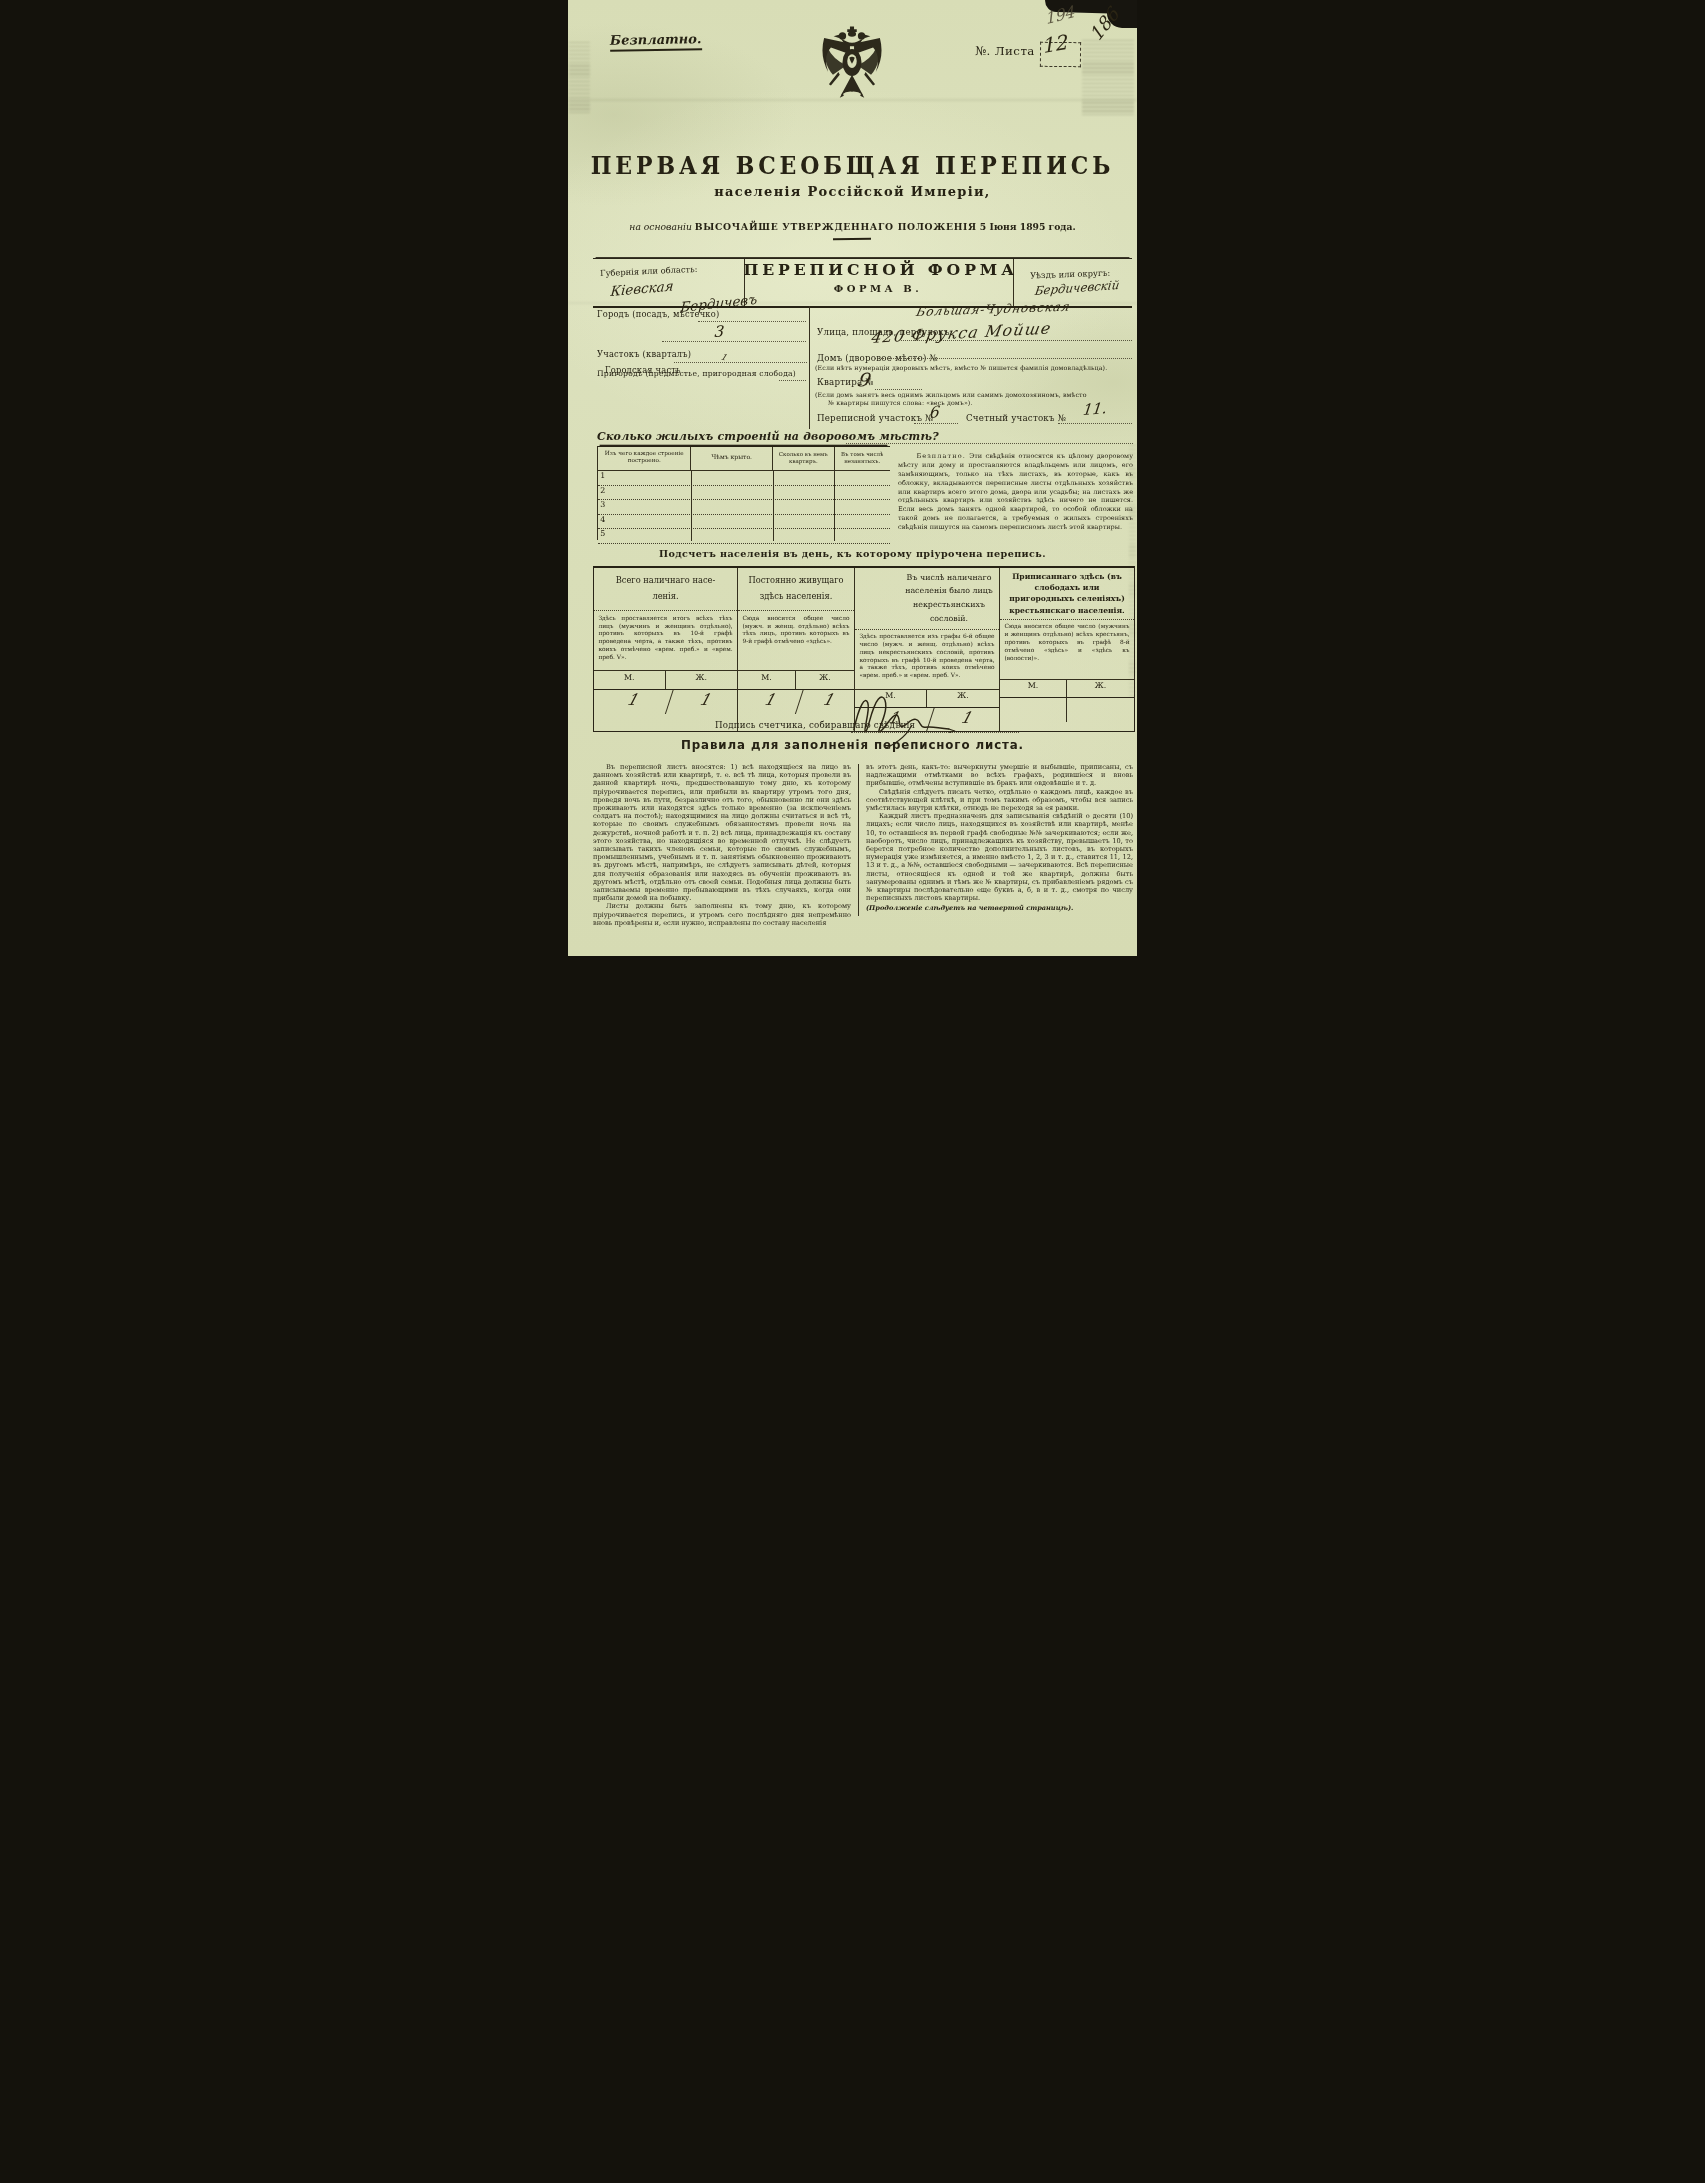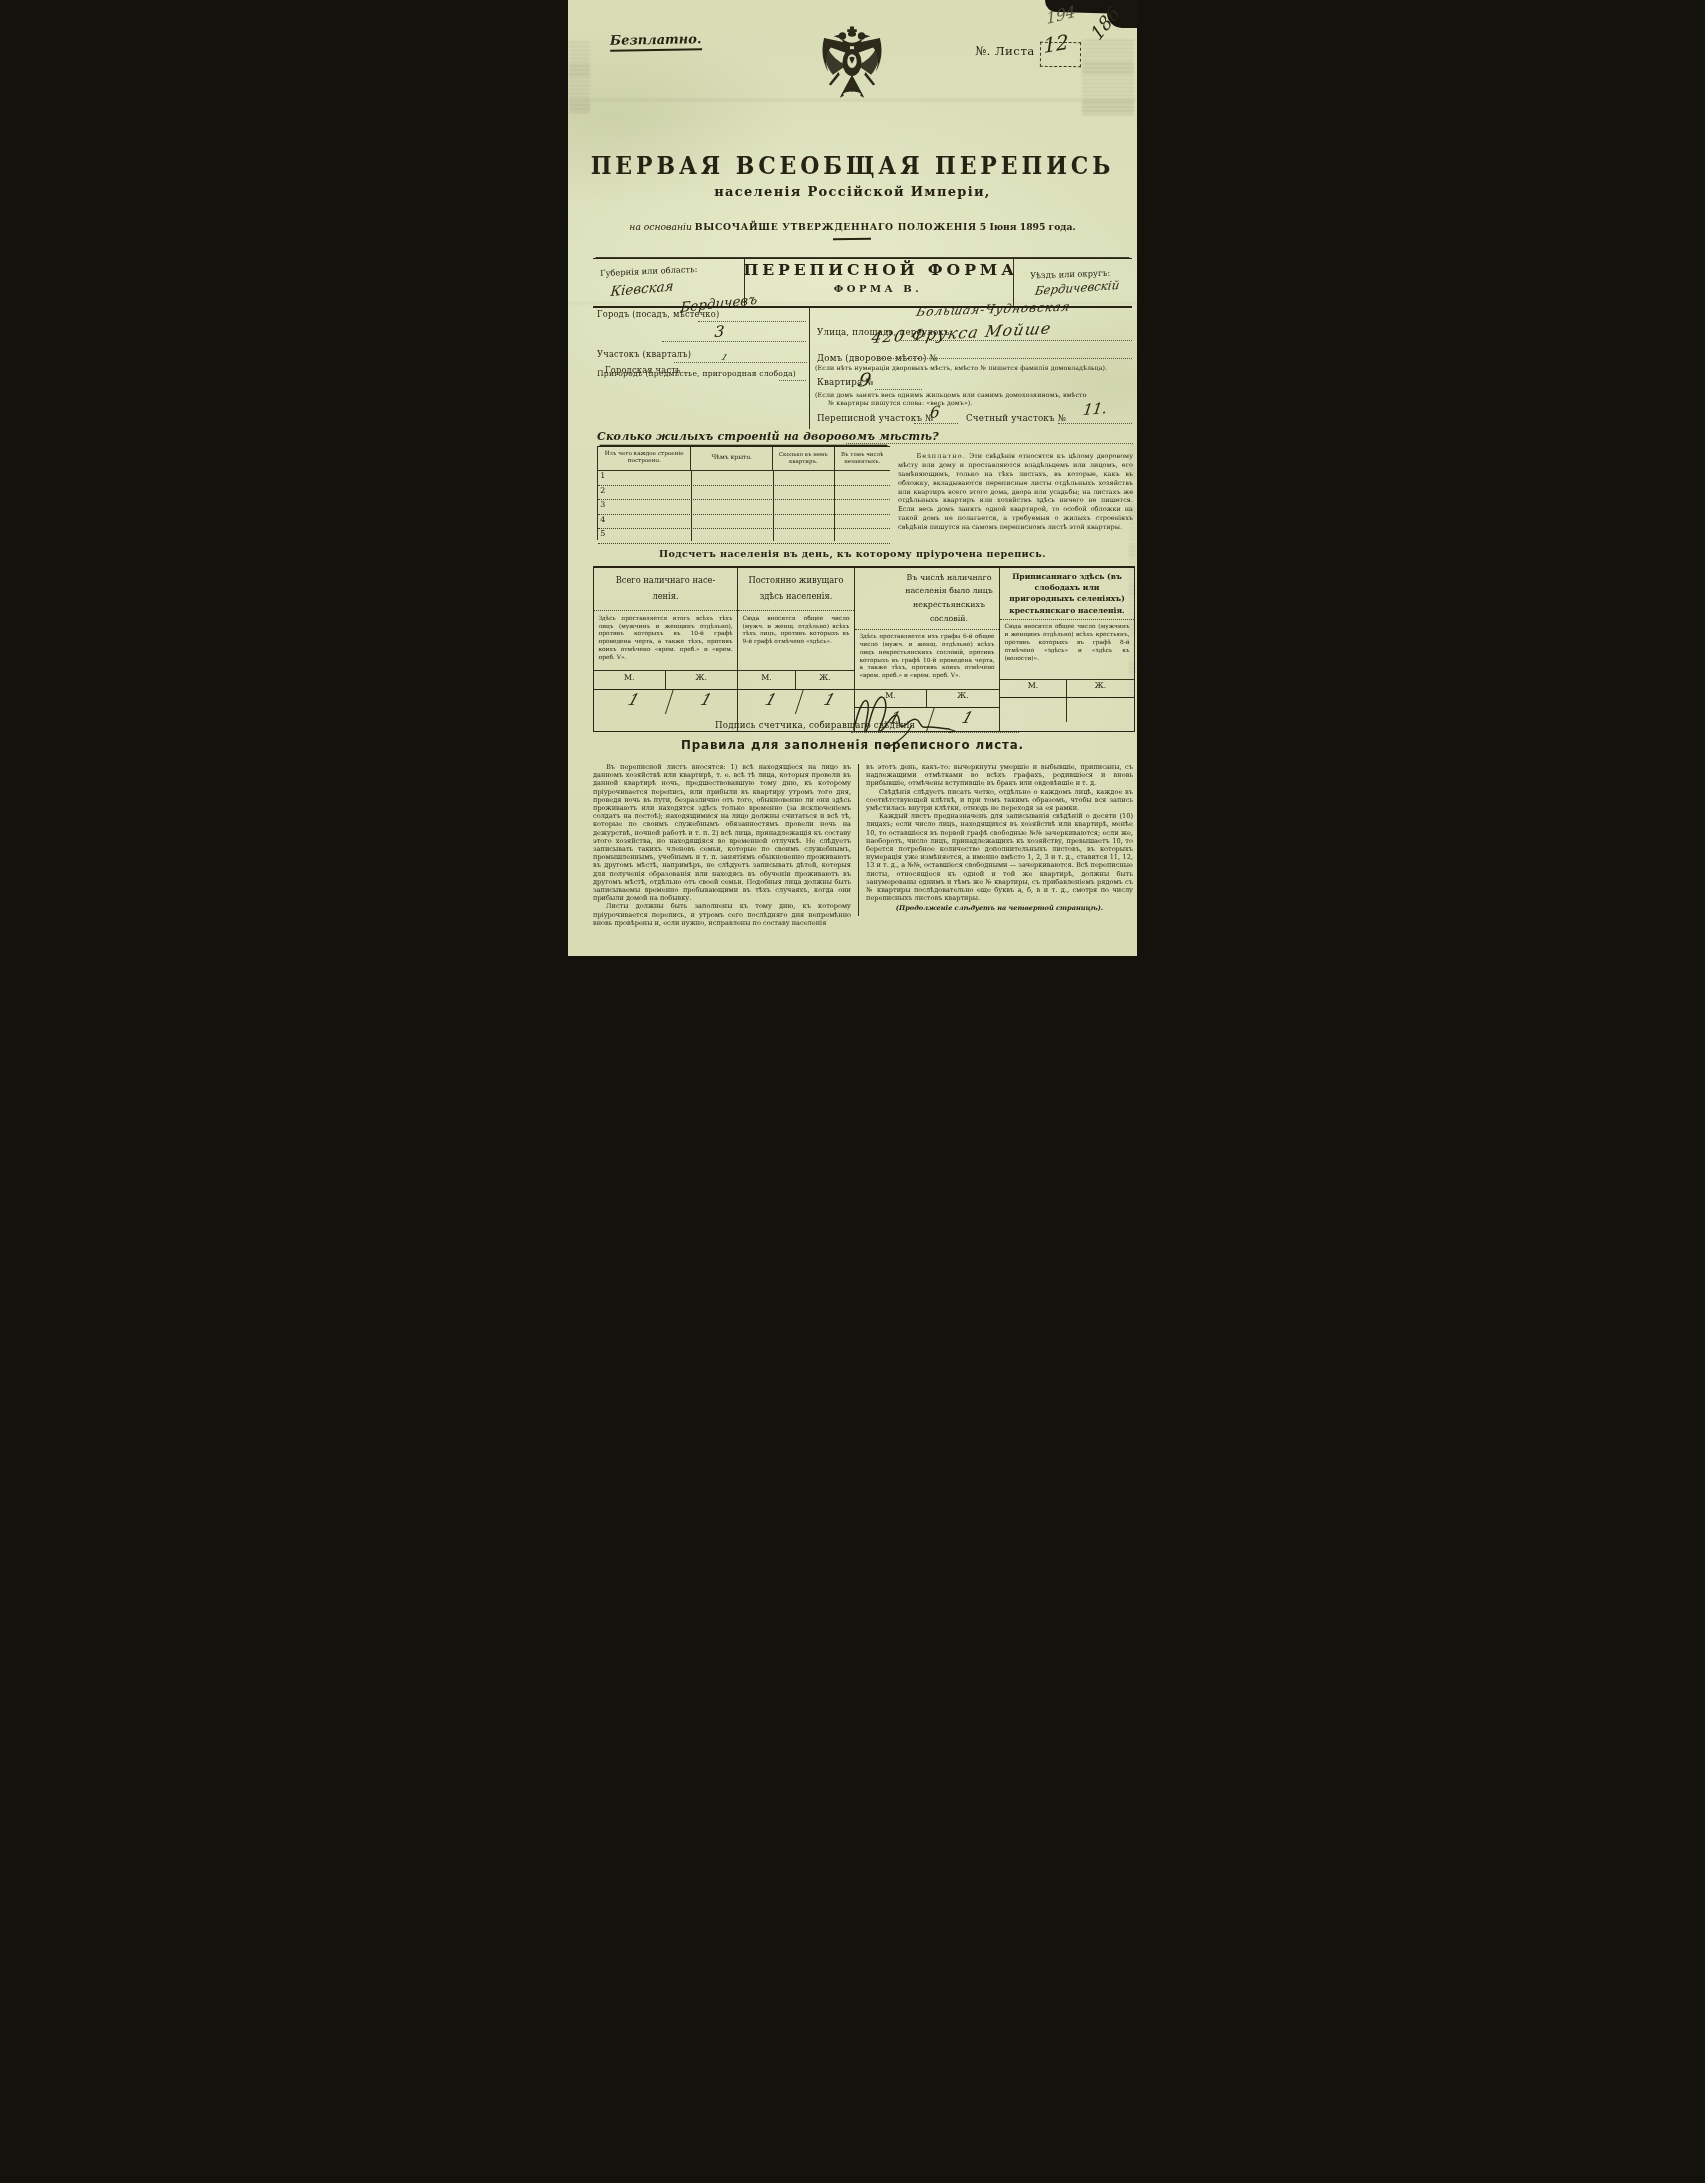--- a/index.html
+++ b/index.html
@@ -255,17 +255,17 @@
 
   <div style="position:absolute;left:25px;top:763px;width:258px;font-size:6.6px;line-height:8.2px;">
     <p class="justify" style="text-indent:13px;">Въ переписной листъ вносятся: 1) всѣ находящіеся на лицо въ данномъ хозяйствѣ или квартирѣ, т. е. всѣ тѣ лица, которыя провели въ данной квартирѣ ночь, предшествовавшую тому дню, къ которому пріурочивается перепись, или прибыли въ квартиру утромъ того дня, проведя ночь въ пути, безразлично отъ того, обыкновенно ли они здѣсь проживаютъ или находятся здѣсь только временно (за исключеніемъ солдатъ на постоѣ); находящимися на лицо должны считаться и всѣ тѣ, которые по своимъ служебнымъ обязанностямъ провели ночь на дежурствѣ, ночной работѣ и т. п. 2) всѣ лица, принадлежащія къ составу этого хозяйства, но находящіяся во временной отлучкѣ. Не слѣдуетъ записывать такихъ членовъ семьи, которые по своимъ служебнымъ, промышленнымъ, учебнымъ и т. п. занятіямъ обыкновенно проживаютъ въ другомъ мѣстѣ, напримѣръ, не слѣдуетъ записывать дѣтей, которыя для полученія образованія или находясь въ обученіи проживаютъ въ другомъ мѣстѣ, отдѣльно отъ своей семьи. Подобныя лица должны быть записываемы временно пребывающими въ тѣхъ случаяхъ, когда они прибыли домой на побывку.</p>
     <p class="justify" style="text-indent:13px;">Листы должны быть заполнены къ тому дню, къ которому пріурочивается перепись, и утромъ сего послѣдняго дня непремѣнно вновь провѣрены и, если нужно, исправлены по составу населенія</p>
   </div>
 
   <div style="position:absolute;left:298px;top:763px;width:267px;font-size:6.6px;line-height:8.2px;">
     <p class="justify">въ этотъ день, какъ-то: вычеркнуты умершіе и выбывшіе, приписаны, съ надлежащими отмѣтками во всѣхъ графахъ, родившіеся и вновь прибывшіе, отмѣчены вступившіе въ бракъ или овдовѣвшіе и т. д.</p>
     <p class="justify" style="text-indent:13px;">Свѣдѣнія слѣдуетъ писать четко, отдѣльно о каждомъ лицѣ, каждое въ соотвѣтствующей клѣткѣ, и при томъ такимъ образомъ, чтобы вся запись умѣстилась внутри клѣтки, отнюдь не переходя за ея рамки.</p>
     <p class="justify" style="text-indent:13px;">Каждый листъ предназначенъ для записыванія свѣдѣній о десяти (10) лицахъ; если число лицъ, находящихся въ хозяйствѣ или квартирѣ, менѣе 10, то оставшіеся въ первой графѣ свободные №№ зачеркиваются; если же, наоборотъ, число лицъ, принадлежащихъ къ хозяйству, превышаетъ 10, то берется потребное количество дополнительныхъ листовъ, въ которыхъ нумерація уже измѣняется, а именно вмѣсто 1, 2, 3 и т. д., ставится 11, 12, 13 и т. д., а №№, оставшіеся свободными — зачеркиваются. Всѣ переписные листы, относящіеся къ одной и той же квартирѣ, должны быть занумерованы однимъ и тѣмъ же № квартиры, съ прибавленіемъ рядомъ съ № квартиры послѣдовательно еще буквъ а, б, в и т. д., смотря по числу переписныхъ листовъ квартиры.</p>
-    <p style="text-align:center;font-style:italic;font-weight:600;margin-top:1.7px;">(Продолженіе слѣдуетъ на четвертой страницѣ).</p>
+    <p style="text-align:left;font-style:italic;font-weight:600;margin-top:1.7px;">(Продолженіе слѣдуетъ на четвертой страницѣ).</p>
   </div>
 
 </div>
 
 
 </body></html>

